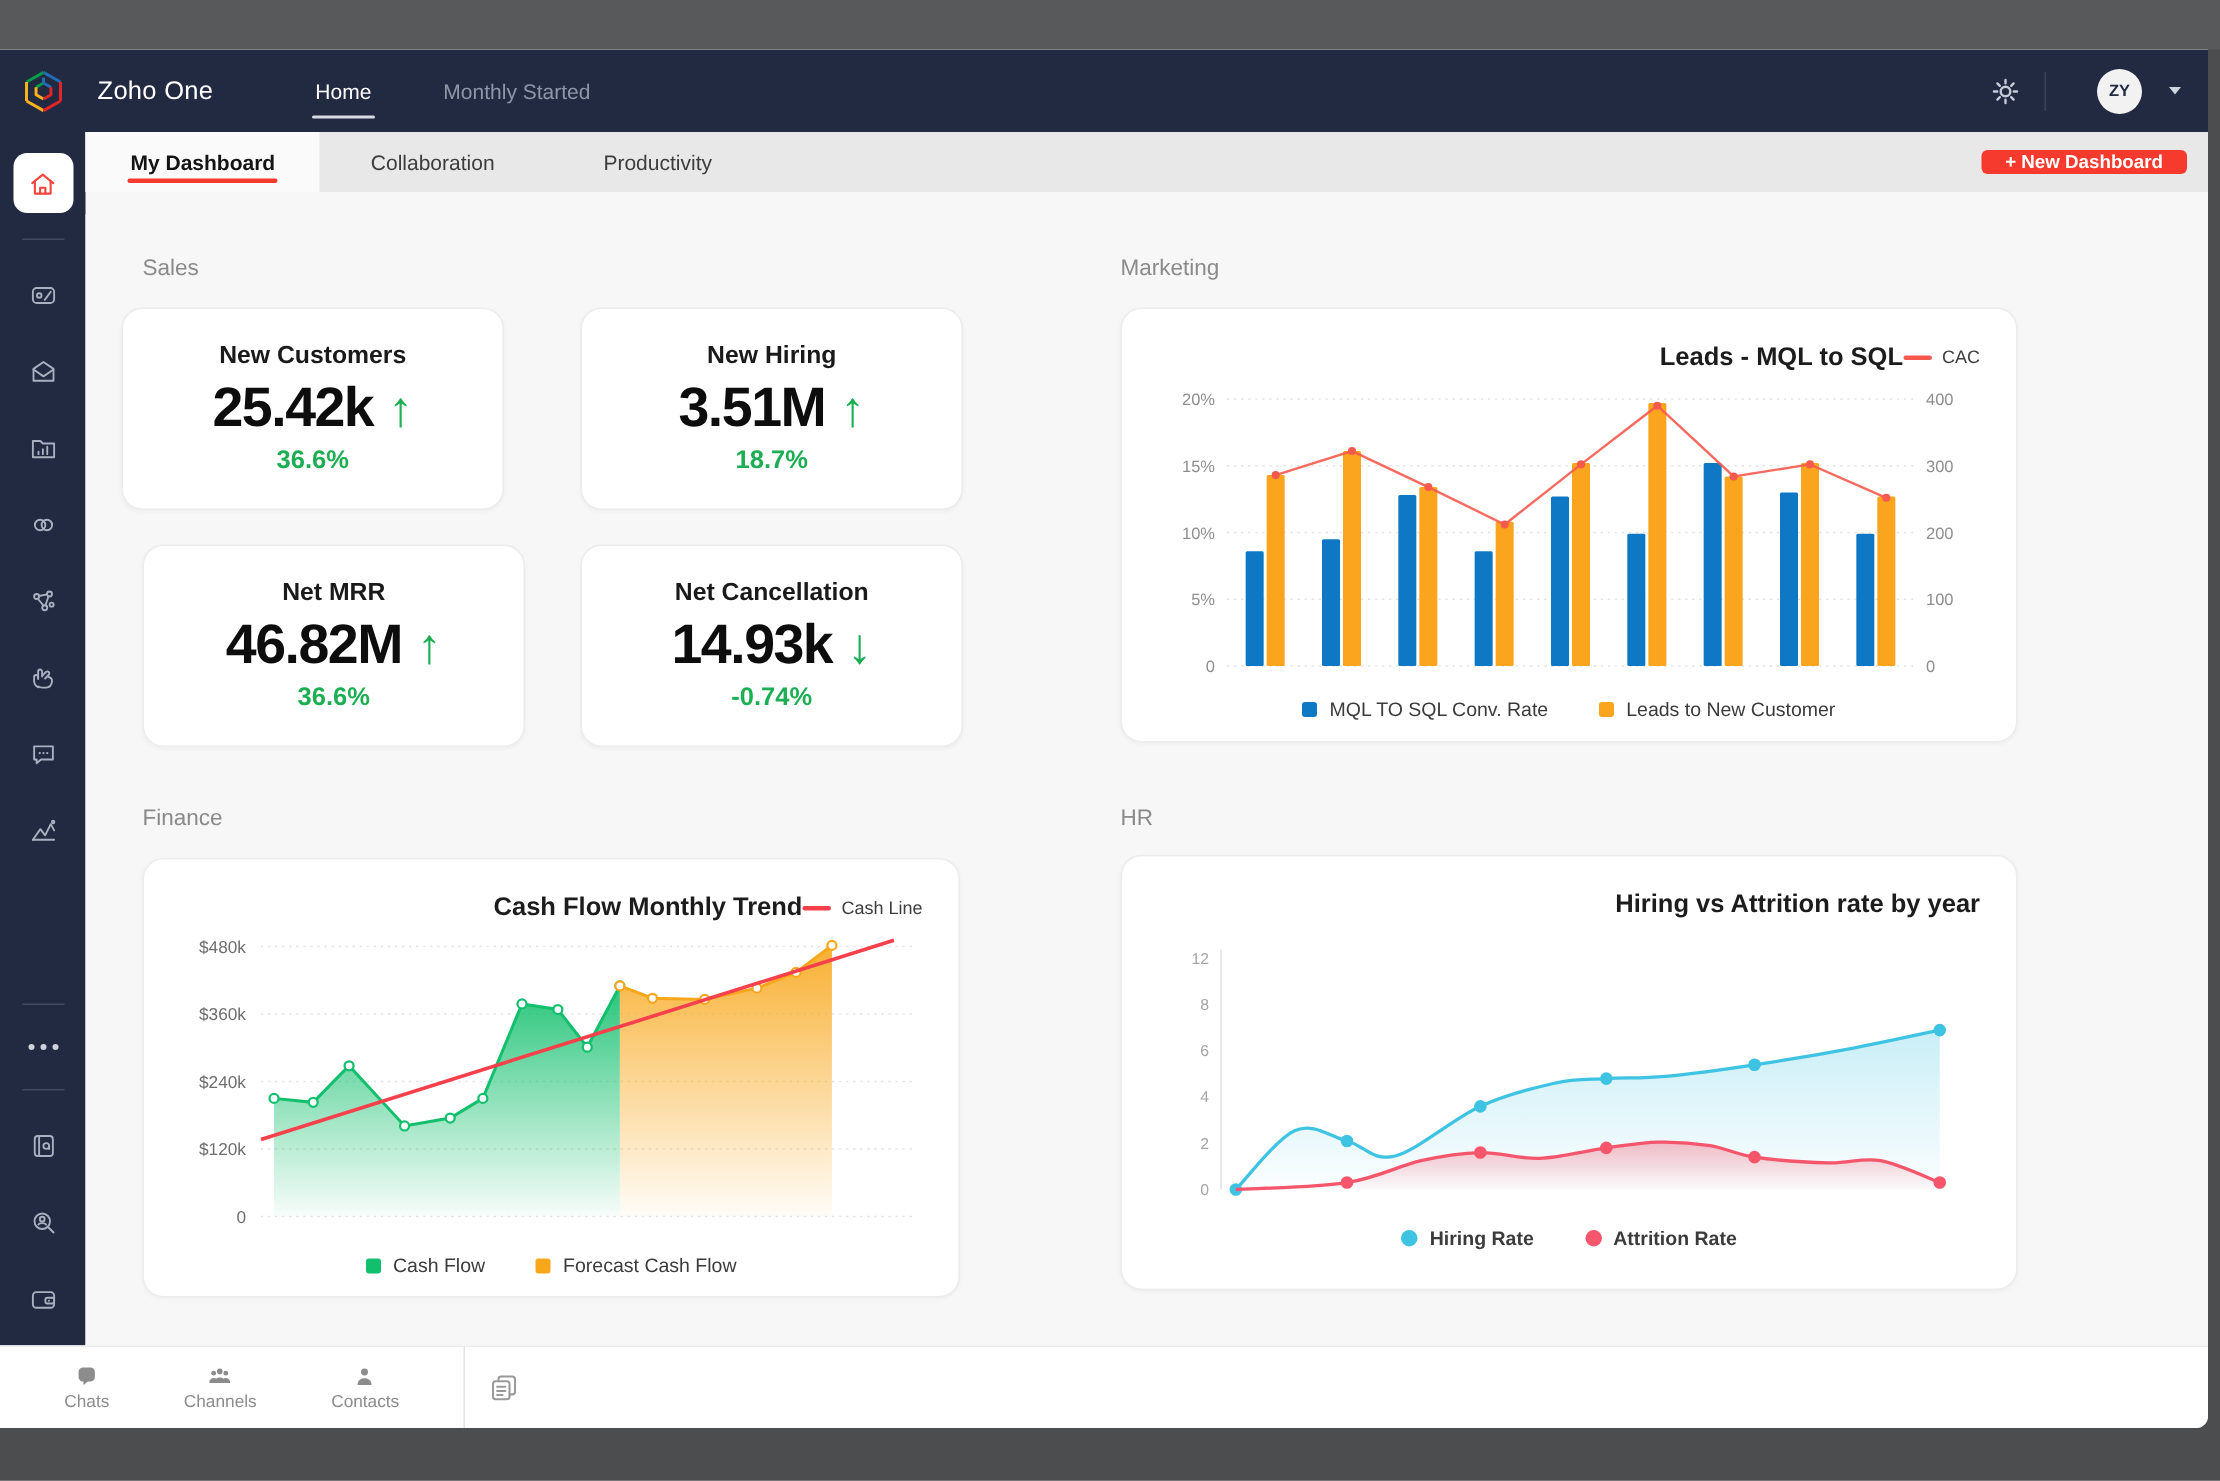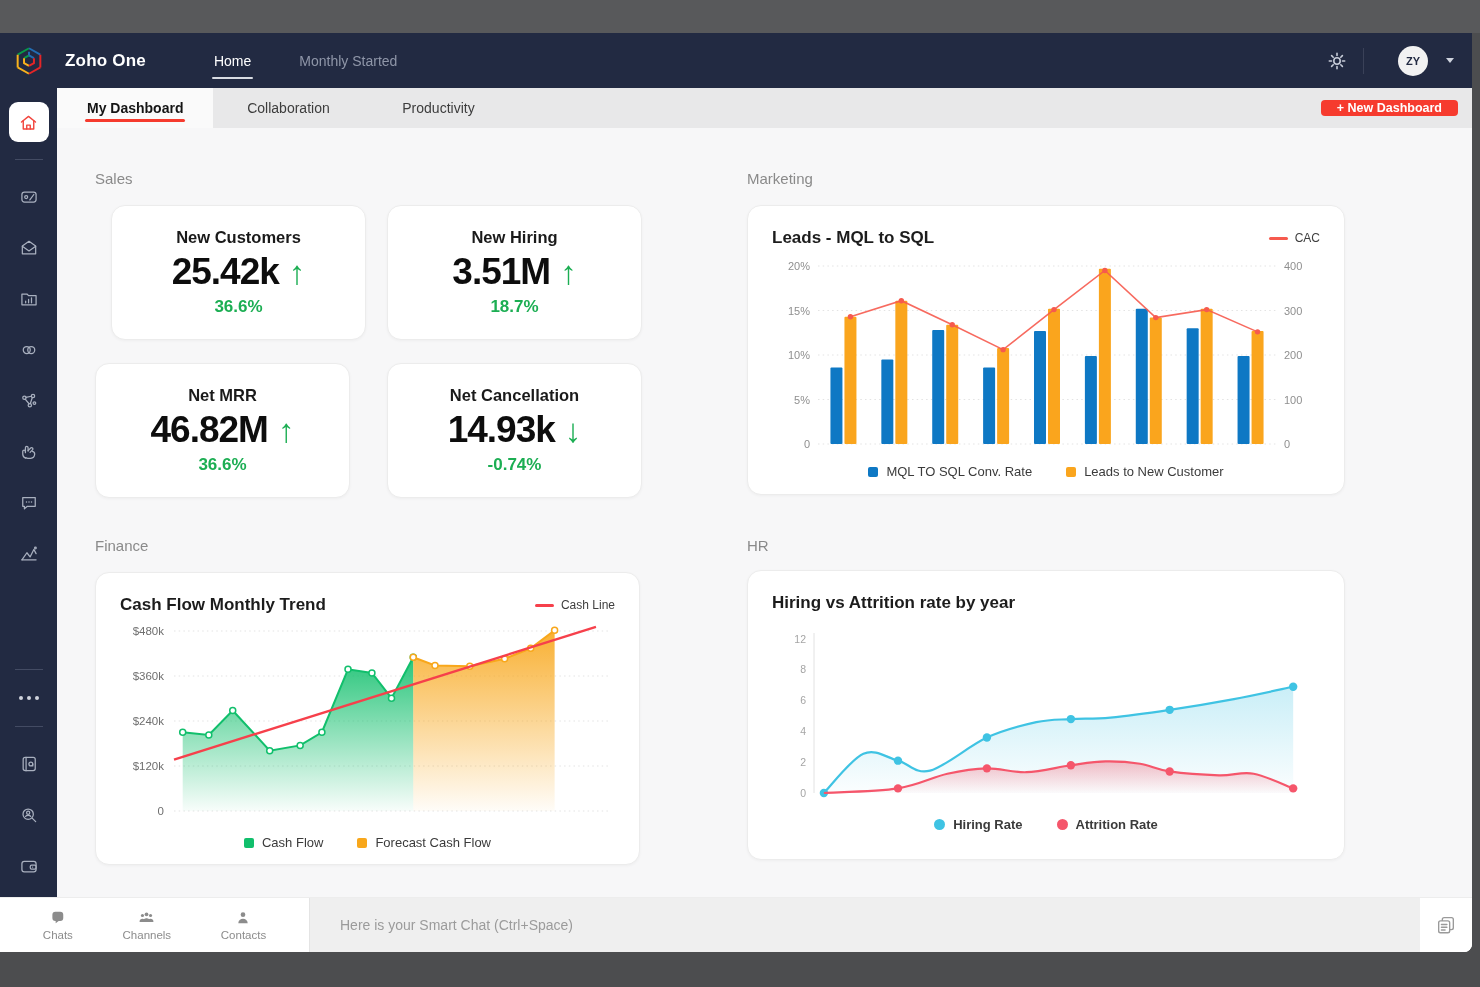--- a/index.html
+++ b/index.html
@@ -4,21 +4,21 @@
 <style>
   * { margin:0; padding:0; box-sizing:border-box; }
   html,body { width:1480px; height:987px; overflow:hidden; background:#4c4d4f;
               font-family:"Liberation Sans","DejaVu Sans",sans-serif; }
   .strip-top { position:absolute; top:0; left:0; right:0; height:33px; background:#58595b; }
   .frame { position:absolute; top:33px; left:0; right:8px; bottom:35px; background:#f7f7f8; overflow:hidden; border-radius:0 0 8px 0; }
 
   
   .topnav { position:absolute; top:0; left:0; right:0; height:55px; background:#222a42; display:flex; align-items:center; }
   .logo-box { width:57px; display:flex; justify-content:center; }
-  .brand { color:#fff; font-size:17px; font-weight:700; letter-spacing:.2px; margin-left:8px; }
+  .brand { color:#fff; font-size:17px; font-weight:400; letter-spacing:.2px; margin-left:8px; }
   .nav-links { display:flex; margin-left:68px; gap:48px; }
   .nav-link { font-size:14px; color:#8f96a8; position:relative; cursor:pointer; padding:6px 0; }
   .nav-link.active { color:#fff; }
   .nav-link.active::after { content:""; position:absolute; left:-2px; right:-2px; bottom:-4px; height:2px; background:#d8dbe2; border-radius:1px; }
   .nav-right { margin-left:auto; display:flex; align-items:center; gap:14px; padding-right:18px; }
   .nav-divider { width:1px; height:26px; background:#3a4158; }
   .avatar-wrap { display:flex; align-items:center; gap:18px; cursor:pointer;margin-left:20px; }
   .avatar { width:30px; height:30px; border-radius:50%; background:#f2f2f2; color:#232b43; font-size:11px; font-weight:700; display:flex; align-items:center; justify-content:center; }
   .caret-down { width:0; height:0; border-left:4.5px solid transparent; border-right:4.5px solid transparent; border-top:5px solid #cfd4de; }
 
@@ -46,21 +46,21 @@
   
   .kpi { width:255px; height:135px; display:flex; flex-direction:column; align-items:center; justify-content:center; gap:4px; }
   .kpi-title { font-size:16.5px; font-weight:700; color:#1a1a1a; }
   .kpi-valrow { display:flex; align-items:center; gap:10px; }
   .kpi-value { font-size:37px; font-weight:700; color:#0d0d0d; letter-spacing:-1px; }
   .kpi-arrow { font-size:33px; color:#1cae53; font-weight:400; line-height:1; }
   .kpi-delta { font-size:17px; font-weight:700; color:#1cae53; }
 
   
   .chart-card { padding:22px 24px 14px; }
-  .chart-head { display:flex; align-items:center; justify-content:space-between; margin-bottom:6px; }
+  .chart-head { display:flex; align-items:center; justify-content:flex-end; margin-bottom:6px; }
   .chart-title { font-size:17px; font-weight:700; color:#1c1c1c; }
   .line-legend { display:flex; align-items:center; gap:7px; font-size:12px; color:#3e3e3e; }
   .line-legend .dash { width:19px; height:3px; border-radius:2px; }
   .legend-row { display:flex; justify-content:center; gap:34px; margin-top:2px; }
   .legend-item { display:flex; align-items:center; gap:8px; font-size:13px; color:#3b3b3b; }
   .legend-item .sw { width:10px; height:10px; border-radius:2px; }
   .legend-item .dot { width:11px; height:11px; border-radius:50%; }
   svg text { font-family:"Liberation Sans","DejaVu Sans",sans-serif; }
 
   
@@ -222,21 +222,21 @@
     <button class="new-dash-btn">+ New Dashboard</button>
   </div>
 
   <div class="content">
 
     <div class="section-label" style="left:38px; top:27px;">Sales</div>
     <div class="section-label" style="left:690px; top:27px;">Marketing</div>
     <div class="section-label" style="left:38px; top:394px;">Finance</div>
     <div class="section-label" style="left:690px; top:394px;">HR</div>
 
-    <div class="card kpi" style="left:54px; top:62px;text-align:right;">
+    <div class="card kpi" style="left:24px; top:62px;text-align:right;">
       <div class="kpi-title">New Customers</div>
       <div class="kpi-valrow">
         <span class="kpi-value">25.42k</span>
         <span class="kpi-arrow">↑</span>
       </div>
       <div class="kpi-delta">36.6%</div>
     </div>
     <div class="card kpi" style="left:330px; top:62px;">
       <div class="kpi-title">New Hiring</div>
       <div class="kpi-valrow">
@@ -460,23 +460,20 @@
         <span>Channels</span>
       </div>
       <div class="chat-tab">
         <svg width="18" height="18" viewBox="0 0 24 24" fill="#8c8c8c">
           <circle cx="12" cy="7.5" r="3.1"></circle>
             <path d="M5.8 18.6c0-3.4 2.8-5.6 6.2-5.6s6.2 2.2 6.2 5.6v.4H5.8z"></path>
         </svg>
         <span>Contacts</span>
       </div>
     </div>
-    <div class="chat-input">
-      <input type="text" placeholder="Here is your Smart Chat (Ctrl+Space)" style="">
-    </div>
     <div class="chat-copy">
       <svg width="22" height="22" viewBox="0 0 24 24" fill="none" stroke="#9a9a9a" stroke-width="1.5" stroke-linecap="round">
         <rect x="8" y="4" width="12" height="13" rx="2"></rect>
         <rect x="4" y="7.5" width="12" height="13" rx="2" fill="#fff"></rect>
         <path d="M7 11.5h6M7 14.5h6M7 17.5h4"></path>
       </svg>
     </div>
   </div>
 </div>
 

